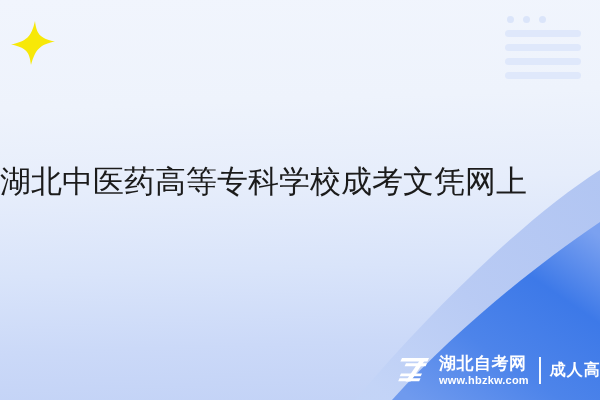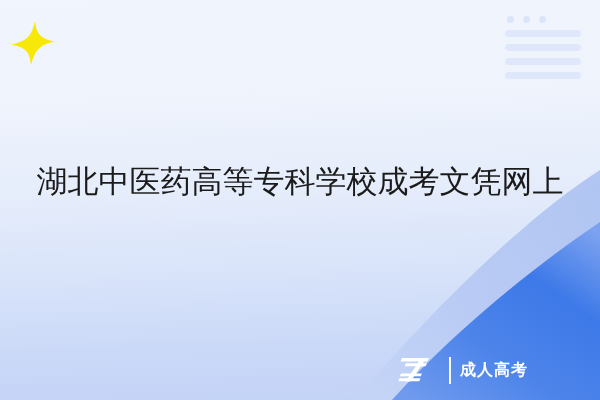--- a/index.html
+++ b/index.html
@@ -76,21 +76,20 @@
     margin-bottom: 7px;
   }
   .deco-bar:last-child { margin-bottom: 0; }
 
   
   .headline {
     position: absolute;
     left: 0;
     right: 0;
     top: 160px;
-    text-align: center;
     color: #1b1b1b;
     font-size: 31px;
     line-height: 43px;
     letter-spacing: 0px;
     font-weight: 400;
     font-family: "DejaVu Sans", "Liberation Sans", sans-serif;
     white-space: nowrap;
   }
   .headline-line { display: block; }
 
@@ -202,17 +201,21 @@
       <svg viewBox="0 0 34 30" xmlns="http://www.w3.org/2000/svg" aria-hidden="true">
         <g fill="#ffffff">
           <polygon points="4,3 31,3 29.4,6.4 2.4,6.4"></polygon>
           <polygon points="8,8.2 29,8.2 27.6,11.2 6.6,11.2"></polygon>
           <polygon points="22.5,4.2 27.5,4.2 12.5,26.5 7.5,26.5"></polygon>
           <polygon points="3,18.5 24,18.5 22.7,21.3 1.7,21.3"></polygon>
           <polygon points="1.5,23.3 22.5,23.3 21.2,26.2 0.2,26.2"></polygon>
         </g>
       </svg>
     </span>
+    <span class="brand-text">
+      <span class="brand-name">湖北自考网</span>
+      <span class="brand-url">www.hbzkw.com</span>
+    </span>
     <span class="brand-divider"></span>
     <span class="brand-tag">成人高考</span>
   </div>
 
 </div>
 
 </body></html>

